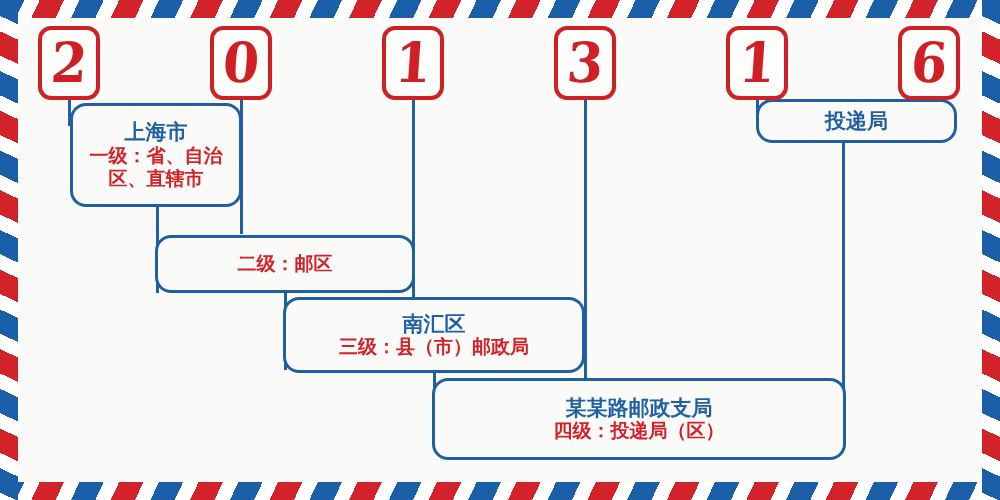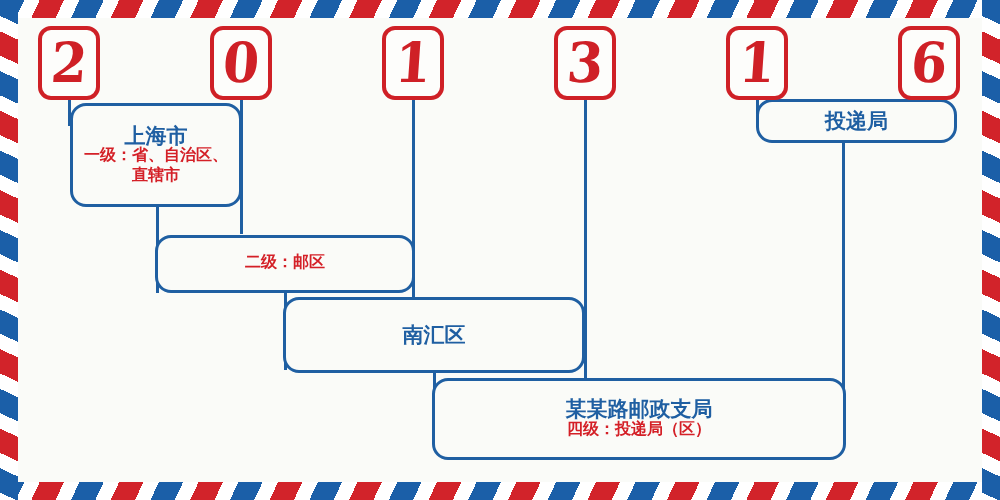--- a/index.html
+++ b/index.html
@@ -108,23 +108,23 @@
   .info-title {
     color: #1f5fa2;
     font-family: "DejaVu Serif", serif;
     font-weight: 700;
     font-size: 21px;
     line-height: 1.12;
     white-space: nowrap;
   }
   .info-sub {
     color: #d42027;
-    font-family: Liberation Mono, monospace;
-    font-weight: 700;
-    font-size: 16px;
+    font-family: Liberation Sans, sans-serif;
+    font-weight: 700;
+    font-size: 19px;
     line-height: 1.22;
   }
   .info-sub.nowrap { white-space: nowrap; }
 
   
   .sub-wrap {
     width: 150px;
     word-break: break-all;
   }
 
@@ -203,20 +203,21 @@
     <div class="info-title">上海市</div>
     <div class="info-sub sub-wrap">一级：省、自治区、直辖市</div>
   </div>
 
   <div class="info-box" style="left:155px; top:235px; width:260px; height:58px;align-items:center;">
     <div class="info-sub nowrap">二级：邮区</div>
   </div>
 
   <div class="info-box" style="left:283px; top:297px; width:302px; height:76px;">
     <div class="info-title">南汇区</div>
+    <div class="info-sub nowrap">三级：县（市）邮政局</div>
   </div>
 
   <div class="info-box" style="left:432px; top:378px; width:414px; height:82px;">
     <div class="info-title">某某路邮政支局</div>
     <div class="info-sub nowrap">四级：投递局（区）</div>
   </div>
 
   <div class="info-box" style="left:756px; top:99px; width:201px; height:44px;">
     <div class="info-title">投递局</div>
   </div>

